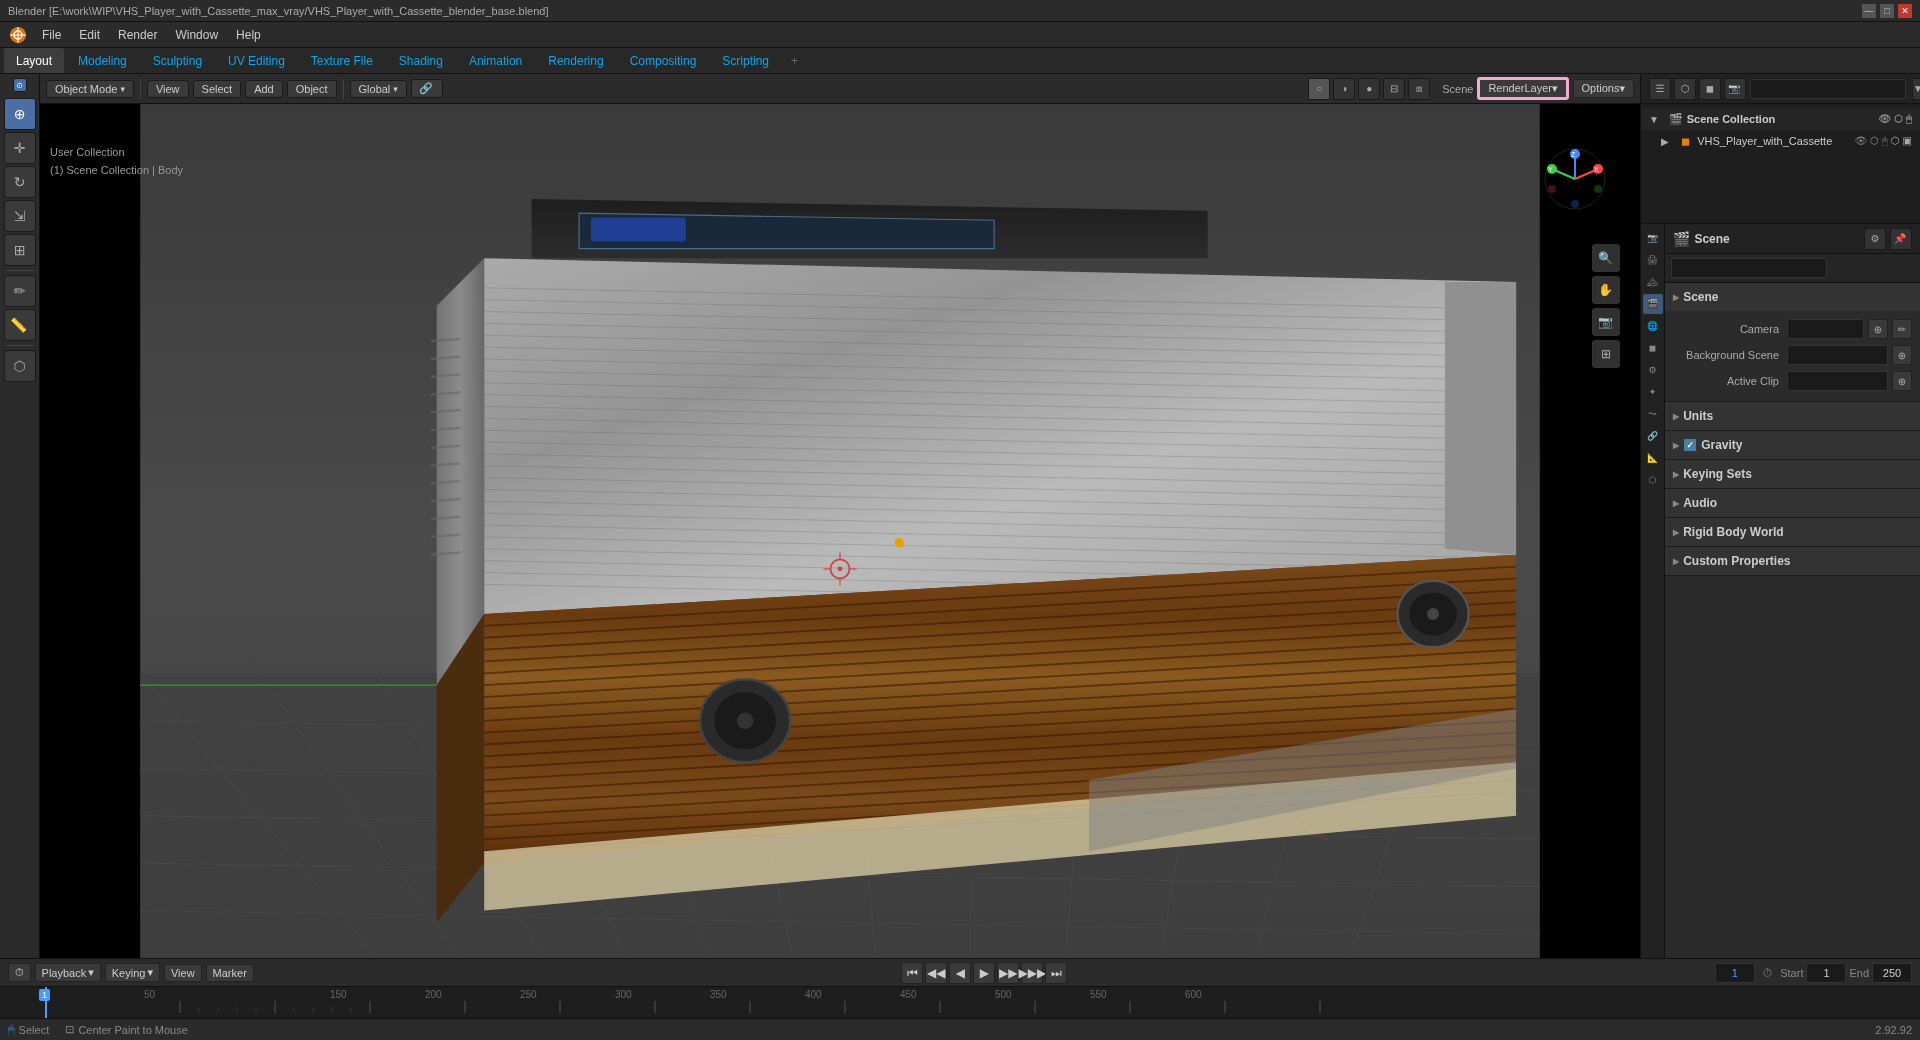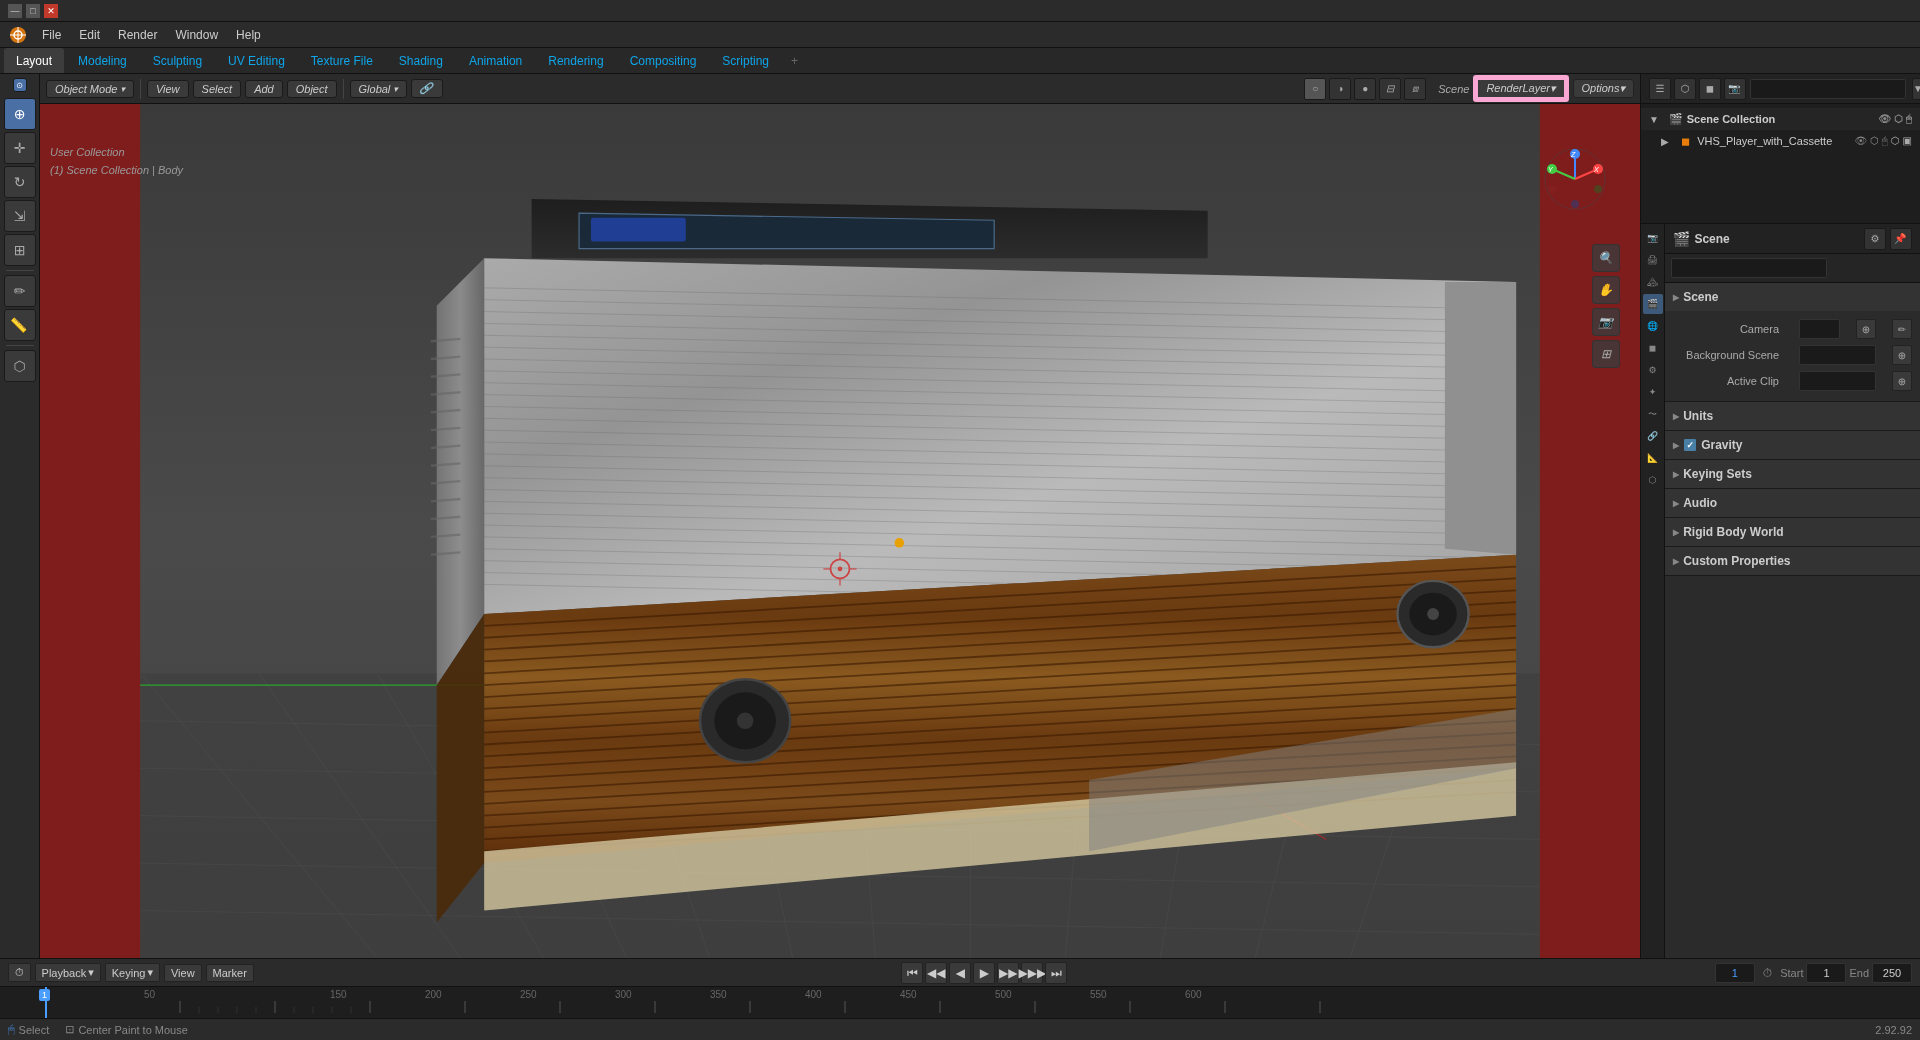--- a/index.html
+++ b/index.html
@@ -128,23 +128,22 @@
       width: 28px;
       height: 1px;
       background: #444;
       margin: 2px 0;
     }
 
     
     #viewport {
       flex: 1;
       position: relative;
-      background: #7f1d1d;
+      background: #000000;
       overflow: hidden;
-      font-style: italic;
     }
 
     
     #viewport-header {
       height: 30px;
       background: #2b2b2b;
       display: flex;
       align-items: center;
       padding: 0 6px;
       gap: 4px;
@@ -365,21 +364,21 @@
       font-weight: bold;
     }
     .prop-section-content {
       background: #2b2b2b;
       padding: 6px 8px;
     }
     .prop-row {
       display: flex;
       align-items: center;
       height: 24px;
-      gap: 16px;
+      gap: 4px;
       margin-bottom: 2px;
     }
     .prop-label {
       width: 110px;
       font-size: 11px;
       color: #aaa;
       text-align: right;
       padding-right: 4px;
     }
     .prop-value {
@@ -550,21 +549,21 @@
 
     .prop-section-header .chevron {
       font-size: 8px;
       color: #888;
     }
 
     
     .render-layer-btn {
       padding: 2px 8px;
       background: #3a3a3a;
-      border: 5px solid #f9a8d4;
+      border: 3px solid #f9a8d4;
       border-radius: 3px;
       cursor: pointer;
       color: #ccc;
       font-size: 11px;
     }
 
     
     .options-btn {
       padding: 2px 8px;
       background: #3a3a3a;
@@ -572,20 +571,21 @@
       border-radius: 3px;
       cursor: pointer;
       color: #ccc;
       font-size: 11px;
     }
   </style>
 </head>
 <body>
 
 <div id="title-bar">
+  <span style="flex:1; font-size:11px; color:#aaa;">Blender [E:\work\WIP\VHS_Player_with_Cassette_max_vray/VHS_Player_with_Cassette_blender_base.blend]</span>
   <div class="window-controls">
     <button class="win-btn minimize">—</button>
     <button class="win-btn maximize">□</button>
     <button class="win-btn close">✕</button>
   </div>
 </div>
 
 <div id="menu-bar">
 
   <div style="width:28px;height:22px;display:flex;align-items:center;justify-content:center;">

